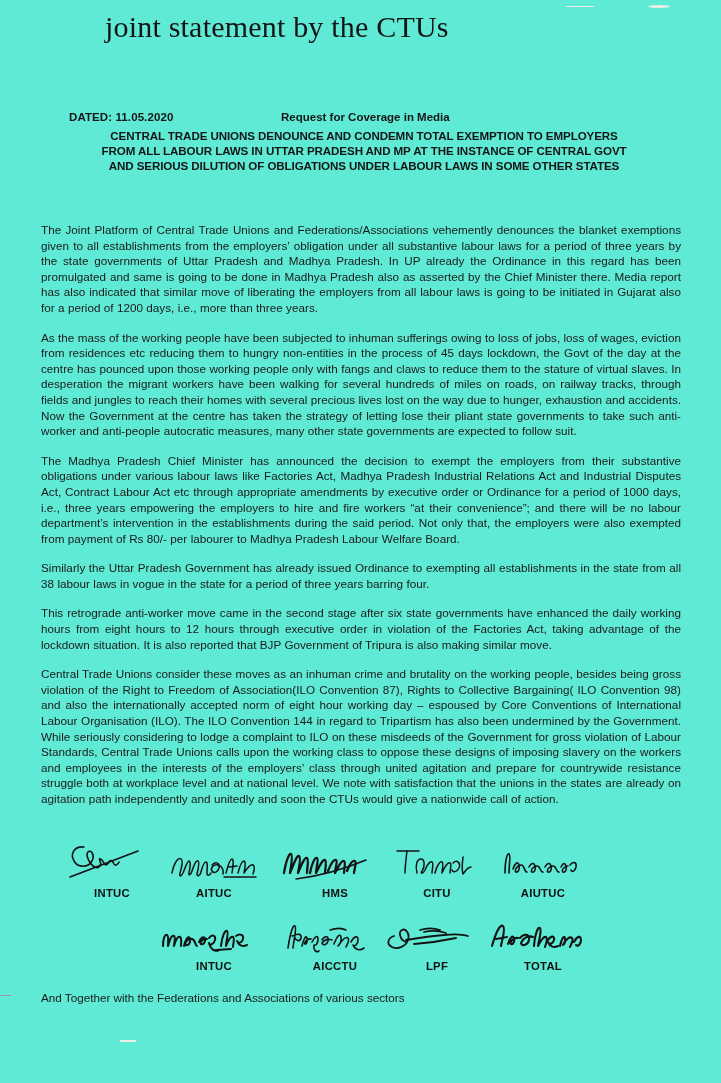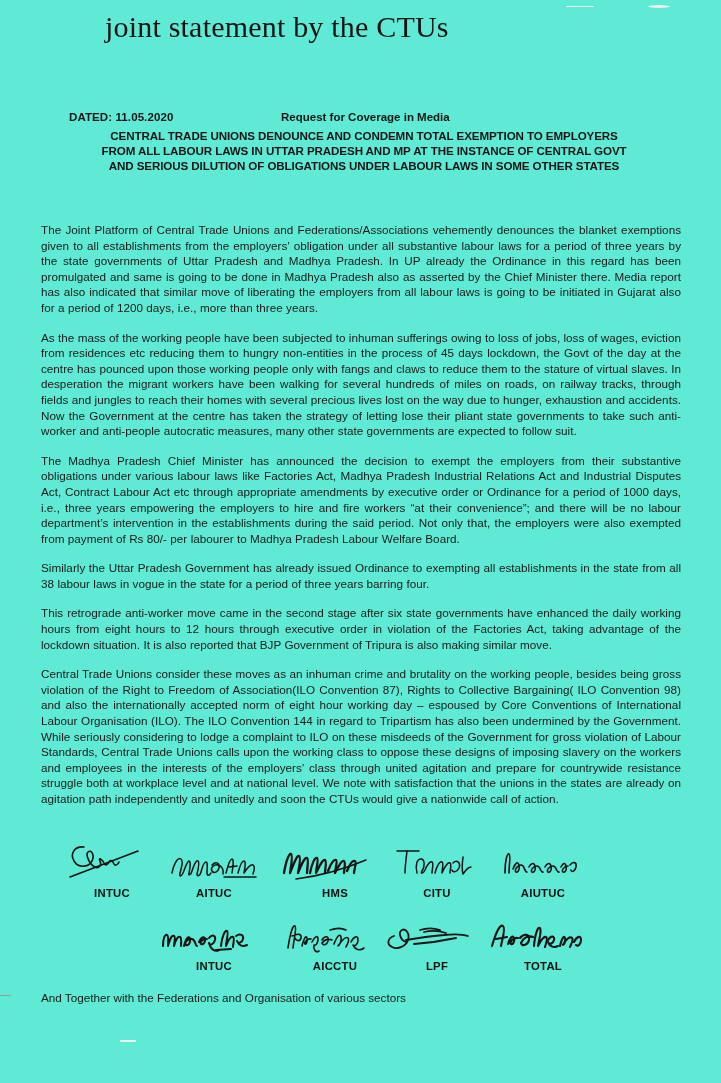--- a/index.html
+++ b/index.html
@@ -310,15 +310,15 @@
             <path d="M72 30 C74 22 76 19 77 22 C78 25 76 29 75 29 C78 23 82 20 84 22 C86 24 83 28 82 31"></path>
             <path d="M86 26 C89 20 93 19 93 24 C93 28 90 31 88 29"></path>
           </svg>
         </span>
         <span class="sig-label">TOTAL</span>
       </div>
 
     </div>
   </div>
 
-  <div class="closing-note">And Together with the Federations and Organisation of various sectors</div>
+  <div class="closing-note">And Together with the Federations and Associations of various sectors</div>
 
 </div>
 
 </body></html>

